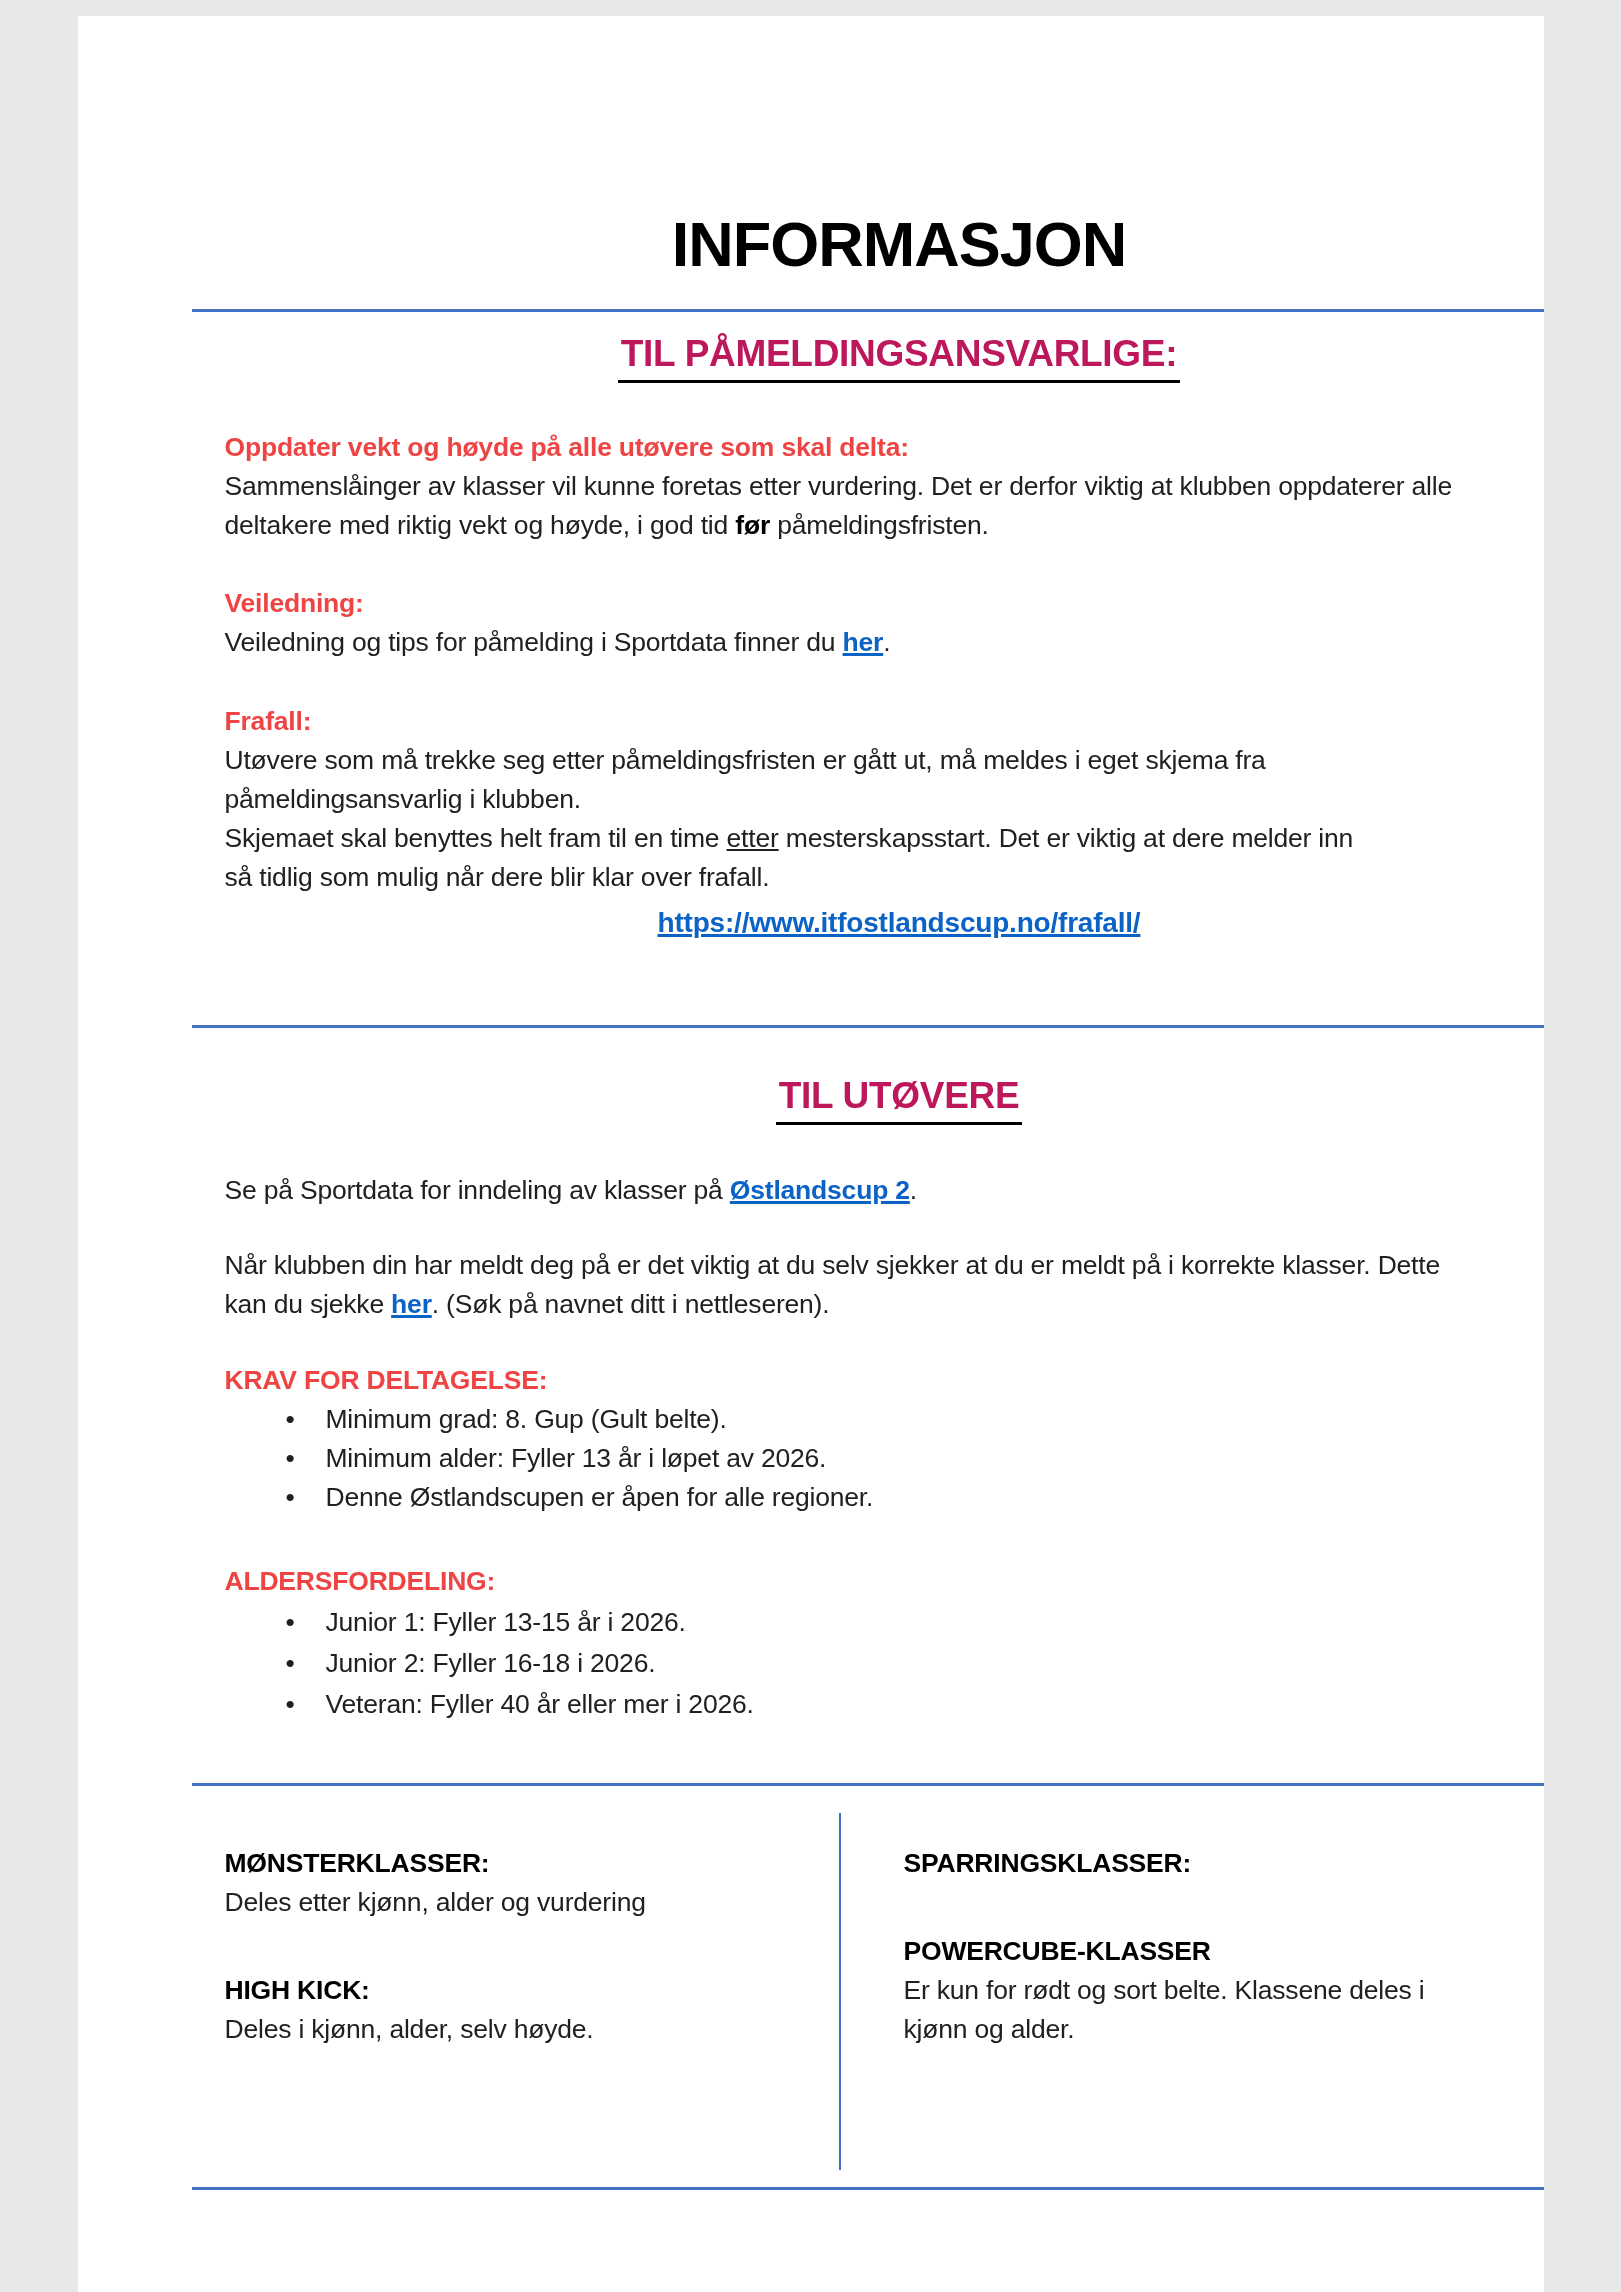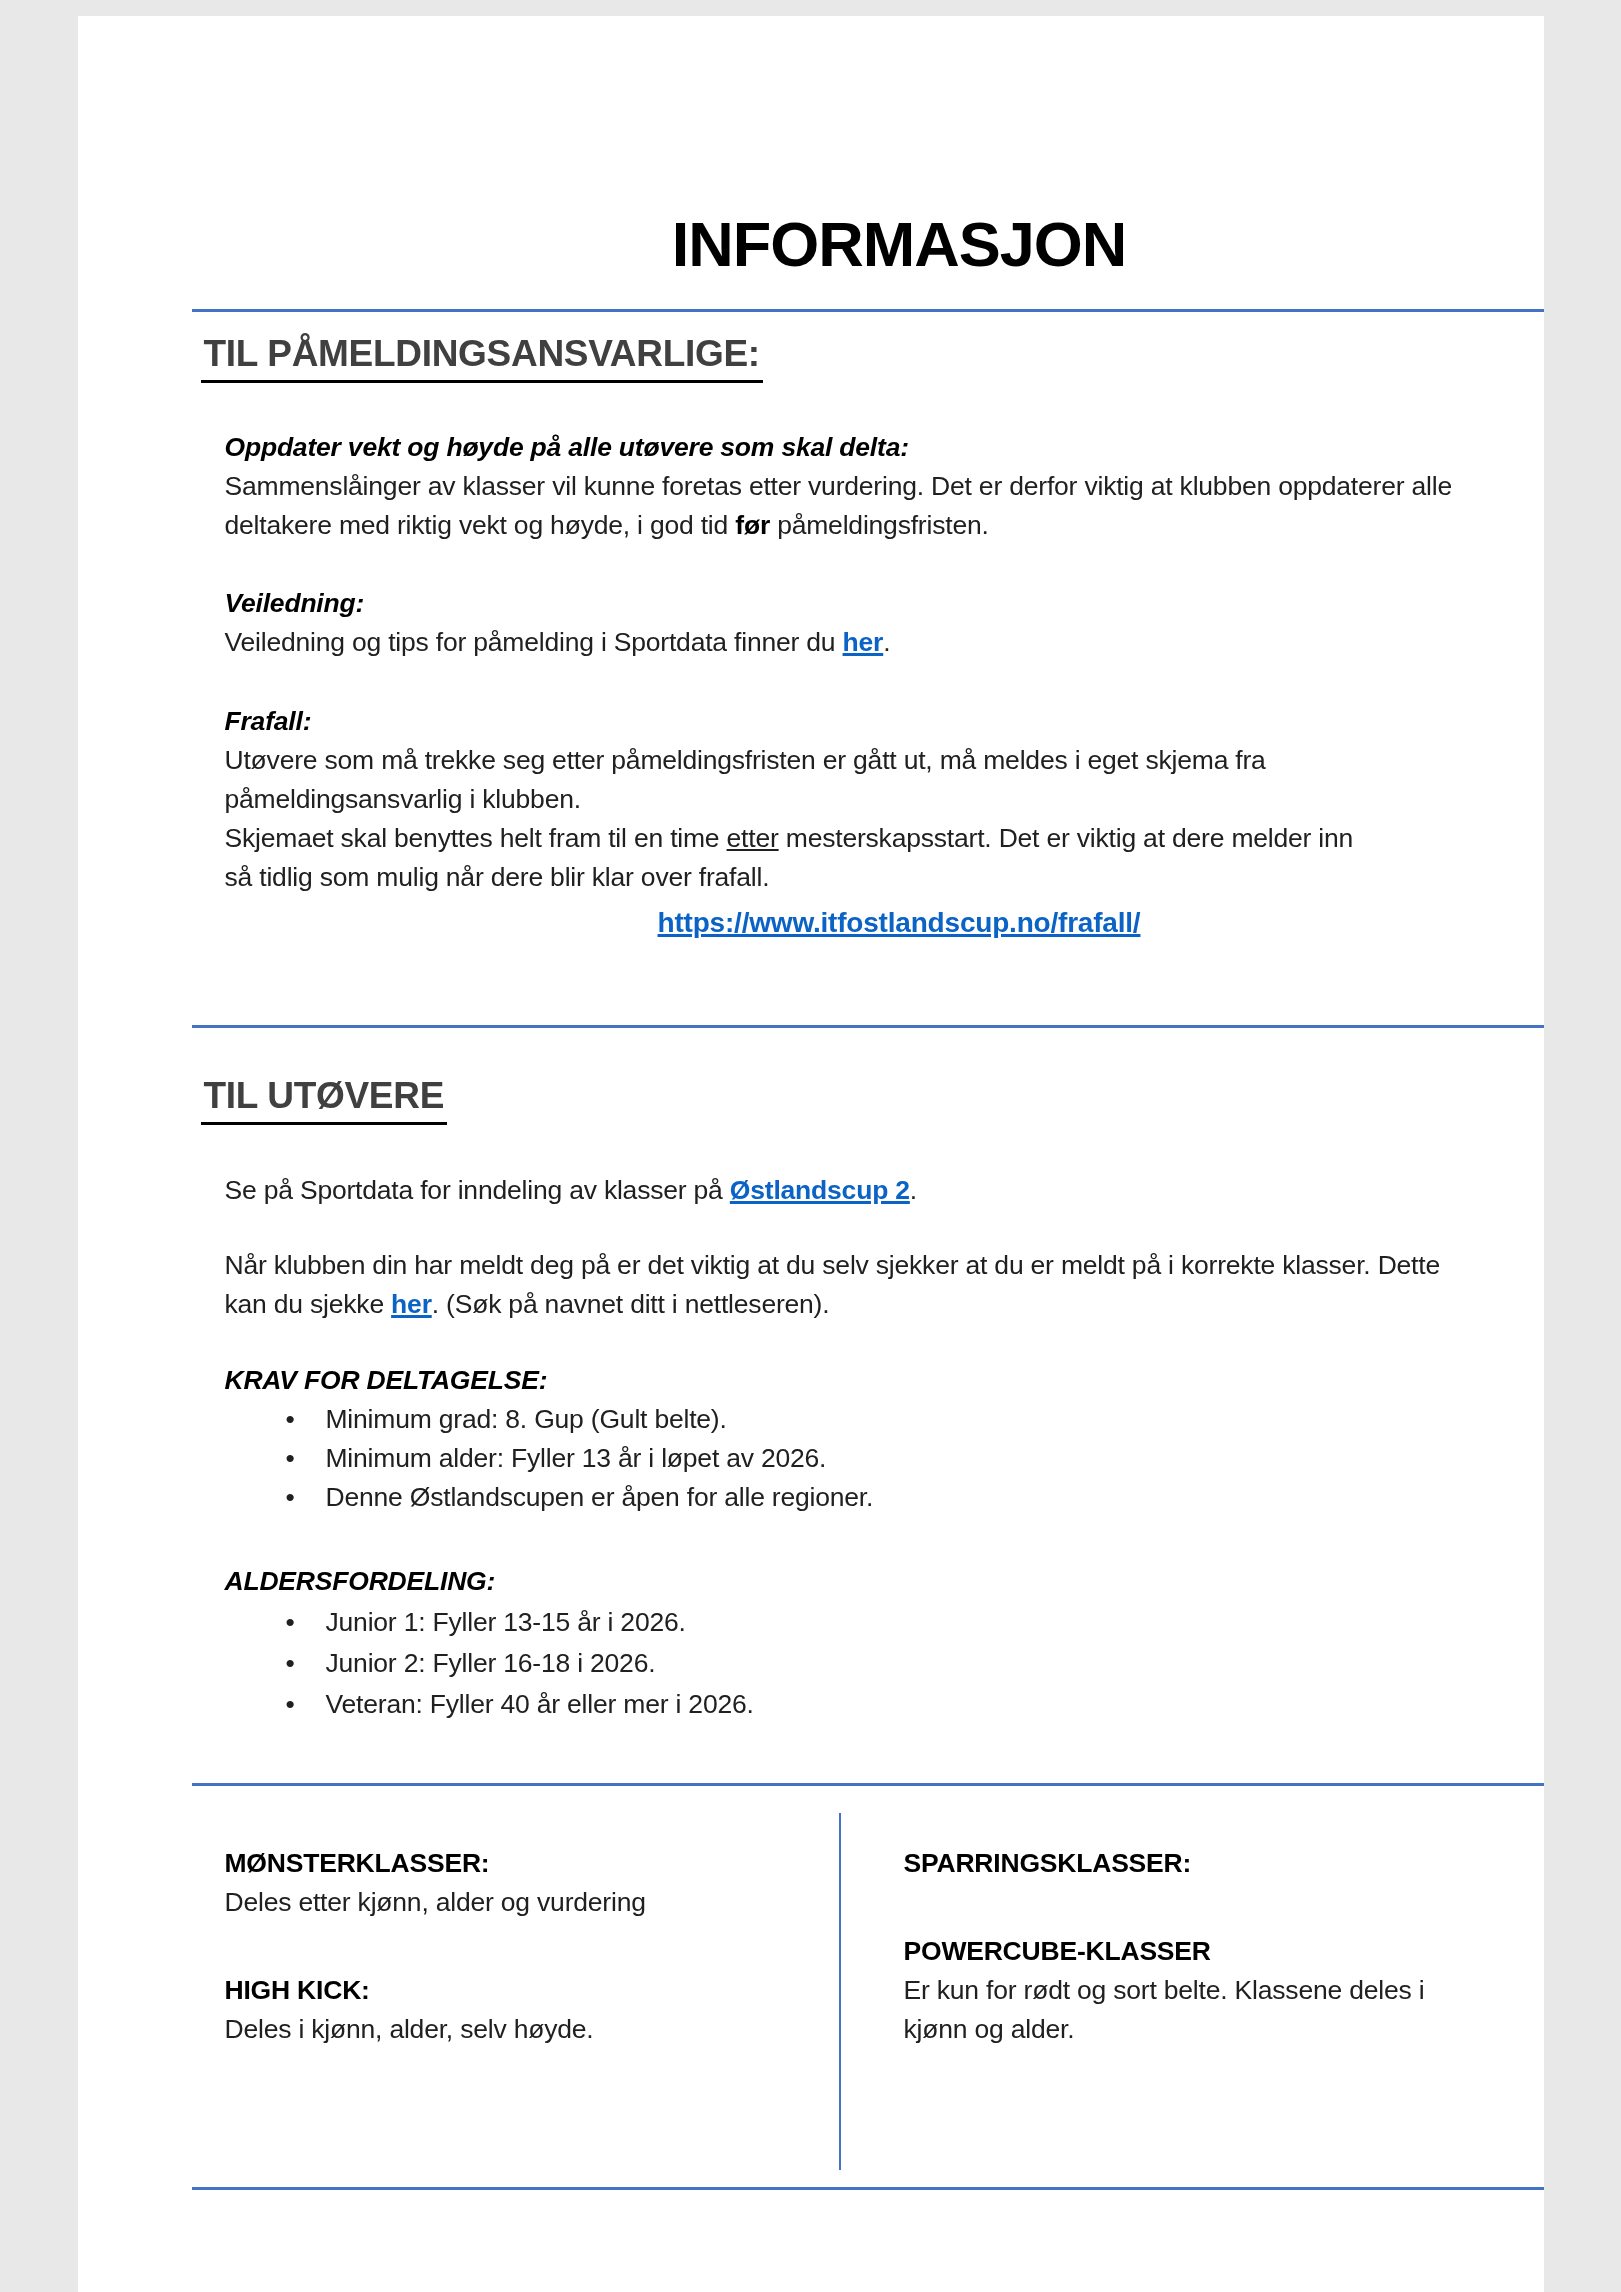--- a/index.html
+++ b/index.html
@@ -18,38 +18,38 @@
     position:absolute; top:194px; left:0; width:100%;
     text-align:center; font-size:63px; font-weight:bold; color:#000;
     letter-spacing:-1px; line-height:1.1;
   }
   .rule { position:absolute; left:0; width:100%; height:2.9px; background:#4472C4; }
   .rule.r1 { top:293px; }
   .rule.r2 { top:1009px; }
   .rule.r3 { top:1767px; }
   .rule.r4 { top:2171px; }
 
-  .h2 { position:absolute; left:9px; width:100%; 
-        font-size:37px; font-weight:bold; color:#404040; letter-spacing:-0.3px; }
+  .h2 { position:absolute; left:0; width:100%; text-align:center;
+        font-size:37px; font-weight:bold; color:#be185d; letter-spacing:-0.3px; }
   .h2 > span { display:inline-block; border-bottom:3.9px solid #000; padding:0 2.9px 4.9px 2.9px; }
   .h2.s1 { top:317px; }
   .h2.s2 { top:1059px; }
 
   .block { position:absolute; left:33px; width:1333px;
            font-size:26.5px; line-height:39px; letter-spacing:-0.2px; }
   .b-update    { top:412px; }
   .b-veiled    { top:568px; }
   .b-frafall   { top:686px; }
   .b-url       { top:887px; left:0; width:100%; text-align:center; }
   .b-sportdata { top:1155px; }
   .b-check     { top:1230px; }
   .b-kravhead  { top:1345px; }
   .b-alderhead { top:1546px; }
 
-  .bold-head { font-weight:bold; color:#000000;font-style:italic; }
+  .bold-head { font-weight:bold; color:#ef4444; }
   .b { font-weight:bold; color:#000; }
   .u { text-decoration:underline; }
 
   a.lnk, .lnk {
     color:#0B63C5; font-weight:bold;
     text-decoration:underline; text-decoration-thickness:2.5px;
     cursor:pointer;
   }
   .url-link { font-size:28px; }
 

